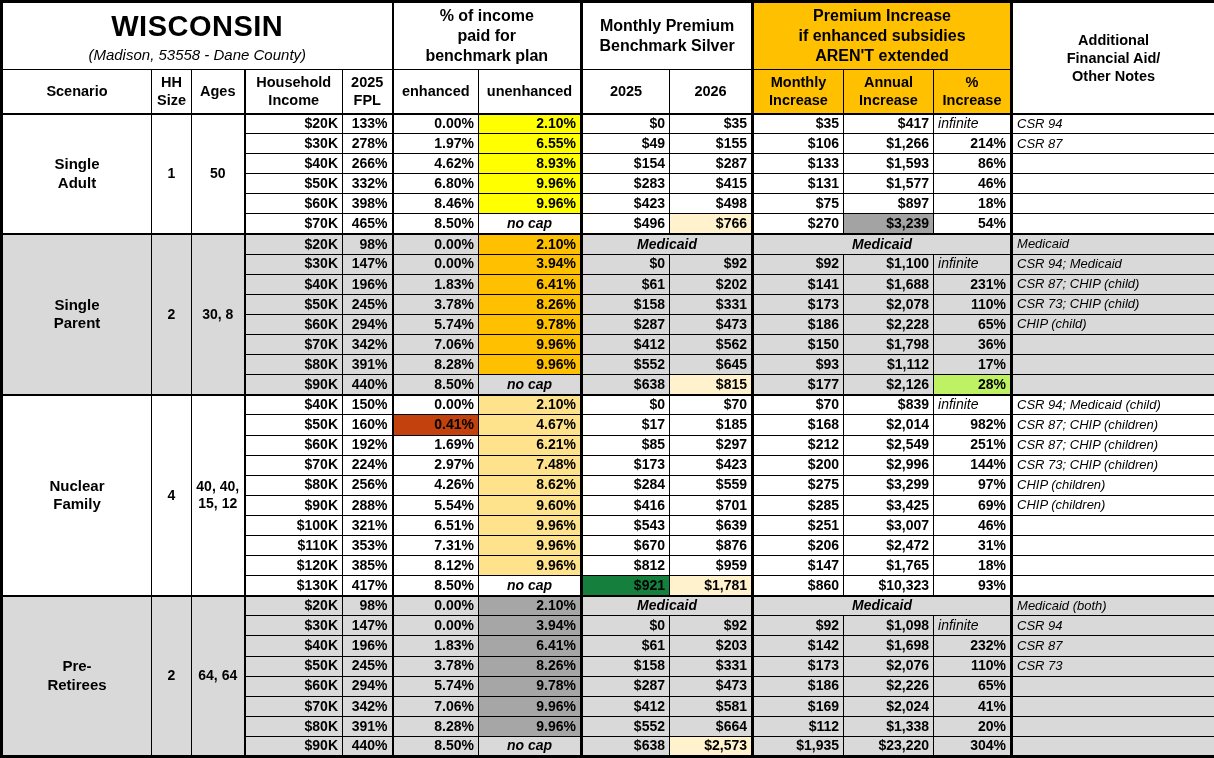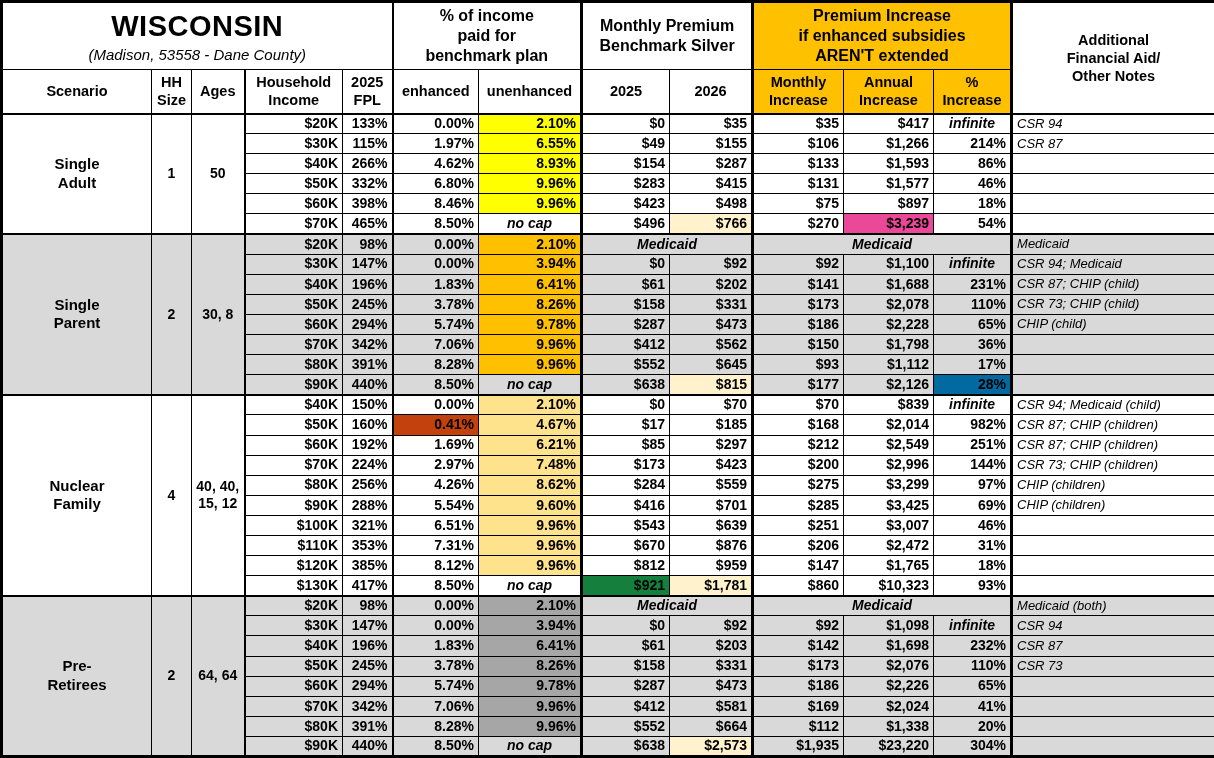--- a/index.html
+++ b/index.html
@@ -3,21 +3,21 @@
 <meta charset="utf-8">
 <style>
   html,body{margin:0;padding:0;background:#fff;}
   body{width:1214px;height:758px;overflow:hidden;font-family:"Liberation Sans",sans-serif;}
   table{border-collapse:collapse;table-layout:fixed;width:1214px;height:758px;border:3px solid #000;}
   td{border:1px solid #000;padding:0 4px;overflow:hidden;font-size:14px;font-weight:bold;color:#000;vertical-align:middle;line-height:1.25;}
   
   .num{text-align:right;}
   .ctr{text-align:center;}
   .bi{font-style:italic;font-weight:bold;text-align:center;}
-  .inf{font-style:italic;font-weight:bold;text-align:center;}
+  .inf{font-style:italic;font-weight:normal;}
   .note{font-style:italic;font-weight:normal;text-align:left;font-size:13px;white-space:nowrap;}
   .pre{white-space:pre-line;}
   
   .bl2{border-left-width:2px;}
   .bl3{border-left-width:3px;}
   .bt2{border-top-width:2px;}
   .hb2{border-bottom-width:2px;}
   
   .title-cell{text-align:center;vertical-align:middle;margin-top:20px;}
   .title-main{font-size:29px;font-weight:bold;letter-spacing:.5px;}
@@ -99,21 +99,21 @@
         <td class="num" style="background: rgb(255, 255, 0);">2.10%</td>
         <td class="num bl3" style="background: rgb(255, 255, 255);">$0</td>
         <td class="num" style="background: rgb(255, 255, 255);">$35</td>
         <td class="num bl3" style="background: rgb(255, 255, 255);">$35</td>
         <td class="num" style="background: rgb(255, 255, 255);">$417</td>
         <td class="inf" style="background: rgb(255, 255, 255);">infinite</td>
         <td class="note bl3" style="background: rgb(255, 255, 255);">CSR 94</td>
       </tr>
       <tr>
         <td class="num bl2" style="background: rgb(255, 255, 255);">$30K</td>
-        <td class="num" style="background: rgb(255, 255, 255);">115%</td>
+        <td class="num" style="background: rgb(255, 255, 255);">278%</td>
         <td class="num bl2" style="background: rgb(255, 255, 255);">1.97%</td>
         <td class="num" style="background: rgb(255, 255, 0);">6.55%</td>
         <td class="num bl3" style="background: rgb(255, 255, 255);">$49</td>
         <td class="num" style="background: rgb(255, 255, 255);">$155</td>
         <td class="num bl3" style="background: rgb(255, 255, 255);">$106</td>
         <td class="num" style="background: rgb(255, 255, 255);">$1,266</td>
         <td class="num" style="background: rgb(255, 255, 255);">214%</td>
         <td class="note bl3" style="background: rgb(255, 255, 255);">CSR 87</td>
       </tr>
       <tr>
@@ -153,21 +153,21 @@
         <td class="note bl3" style="background: rgb(255, 255, 255);"></td>
       </tr>
       <tr>
         <td class="num bl2" style="background: rgb(255, 255, 255);">$70K</td>
         <td class="num" style="background: rgb(255, 255, 255);">465%</td>
         <td class="num bl2" style="background: rgb(255, 255, 255);">8.50%</td>
         <td class="bi" style="background: rgb(255, 255, 255);">no cap</td>
         <td class="num bl3" style="background: rgb(255, 255, 255);">$496</td>
         <td class="num" style="background: rgb(255, 242, 204);">$766</td>
         <td class="num bl3" style="background: rgb(255, 255, 255);">$270</td>
-        <td class="num" style="background: #ec4899;">$3,239</td>
+        <td class="num" style="background: #a3a3a3;">$3,239</td>
         <td class="num" style="background: rgb(255, 255, 255);">54%</td>
         <td class="note bl3" style="background: rgb(255, 255, 255);"></td>
       </tr>
       <tr>
         <td class="scenario-cell pre bt2" rowspan="8" style="background: rgb(217, 217, 217);">Single
 Parent</td>
         <td class="ctr bt2" rowspan="8" style="background: rgb(217, 217, 217);">2</td>
         <td class="ctr pre bt2" rowspan="8" style="background: rgb(217, 217, 217);">30, 8</td>
         <td class="num bl2 bt2" style="background: rgb(217, 217, 217);">$20K</td>
         <td class="num bt2" style="background: rgb(217, 217, 217);">98%</td>
@@ -251,21 +251,21 @@
       </tr>
       <tr>
         <td class="num bl2" style="background: rgb(217, 217, 217);">$90K</td>
         <td class="num" style="background: rgb(217, 217, 217);">440%</td>
         <td class="num bl2" style="background: rgb(217, 217, 217);">8.50%</td>
         <td class="bi" style="background: rgb(217, 217, 217);">no cap</td>
         <td class="num bl3" style="background: rgb(217, 217, 217);">$638</td>
         <td class="num" style="background: rgb(255, 242, 204);">$815</td>
         <td class="num bl3" style="background: rgb(217, 217, 217);">$177</td>
         <td class="num" style="background: rgb(217, 217, 217);">$2,126</td>
-        <td class="num" style="background: #0369a1;">28%</td>
+        <td class="num" style="background: #bef264;">28%</td>
         <td class="note bl3" style="background: rgb(217, 217, 217);"></td>
       </tr>
       <tr>
         <td class="scenario-cell pre bt2" rowspan="10" style="background: rgb(255, 255, 255);">Nuclear
 Family</td>
         <td class="ctr bt2" rowspan="10" style="background: rgb(255, 255, 255);">4</td>
         <td class="ctr pre bt2" rowspan="10" style="background: rgb(255, 255, 255);">40, 40,
 15, 12</td>
         <td class="num bl2 bt2" style="background: rgb(255, 255, 255);">$40K</td>
         <td class="num bt2" style="background: rgb(255, 255, 255);">150%</td>

